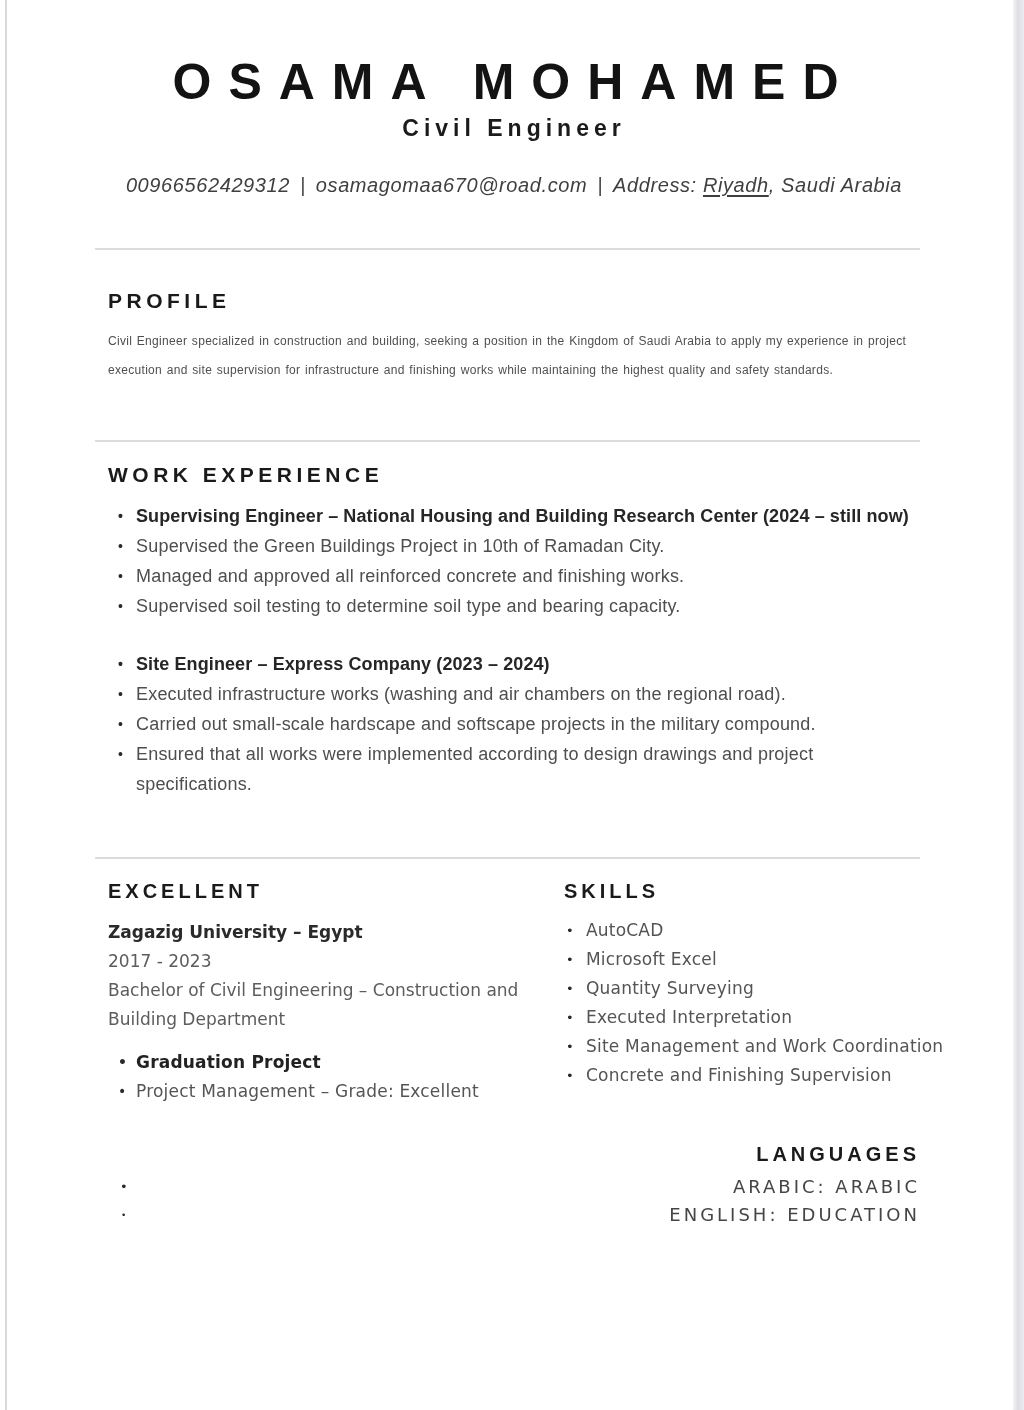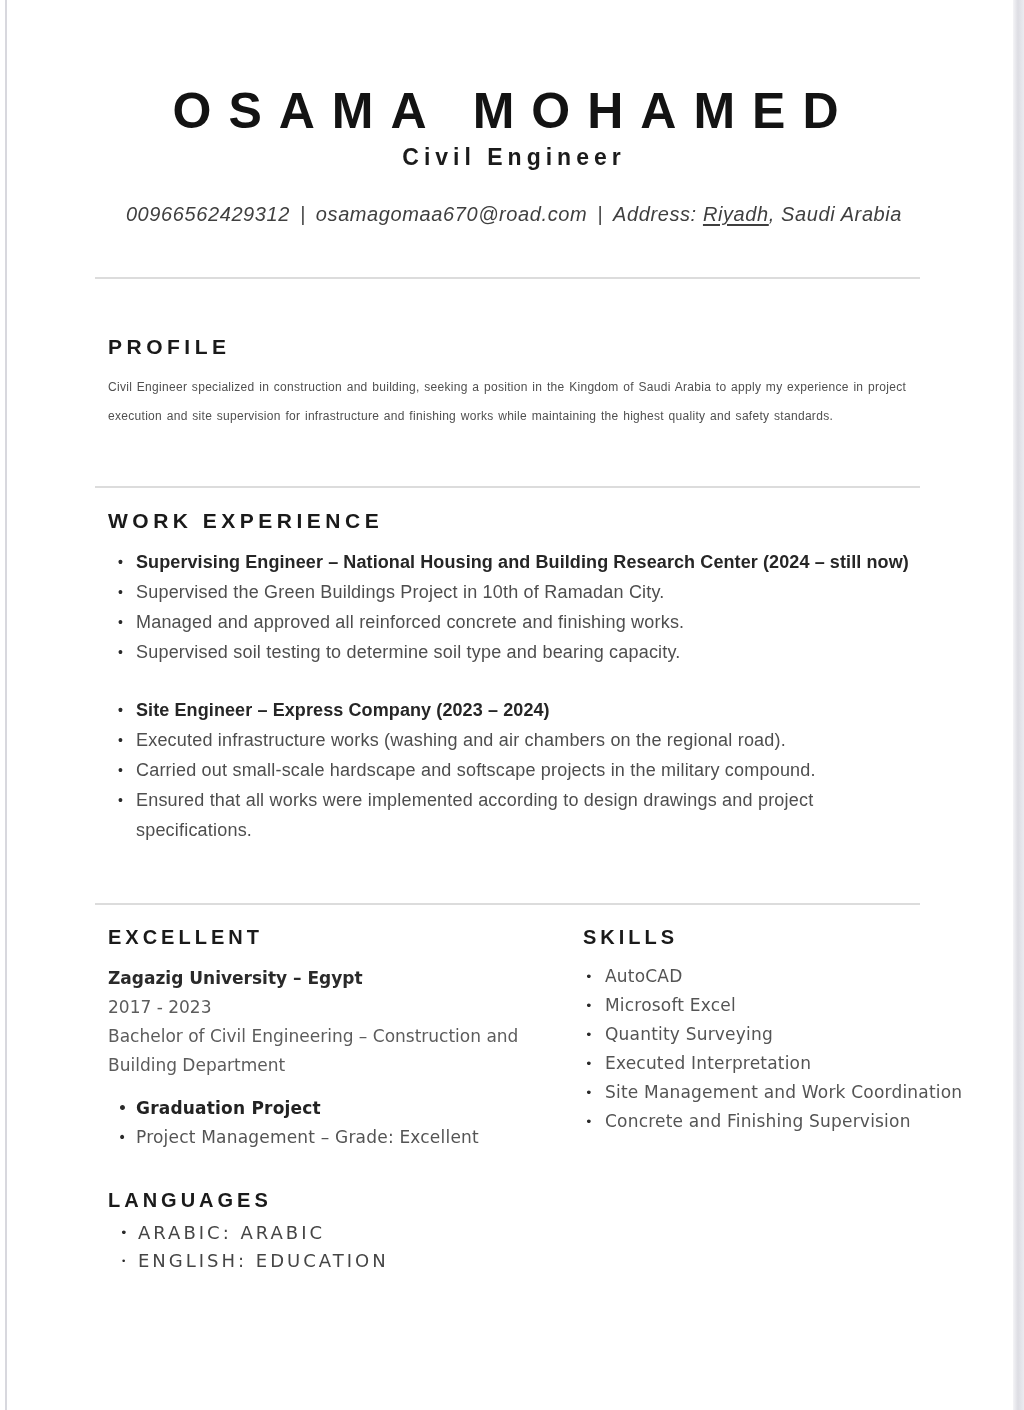--- a/index.html
+++ b/index.html
@@ -10,68 +10,68 @@
     overflow:hidden;
     font-family:"Liberation Sans",sans-serif;
     color:#4e4e4e;
   }
   .edge-left{position:absolute;left:5px;top:0;width:2px;height:100%;background:#d8d8de;}
   .edge-right{position:absolute;right:0;top:0;width:11px;height:100%;
     background:linear-gradient(to right,#f4f4f7 0%,#dddde3 45%,#ebebf0 100%);}
   .content{position:absolute;left:108px;top:0;width:812px;}
 
   
-  .header{text-align:center;padding-top:85px;}
+  .header{text-align:center;padding-top:56px;}
   .name{font-size:50px;line-height:52px;font-weight:700;letter-spacing:17px;
     color:#131313;margin:0;white-space:nowrap;}
   .job-title{font-size:23px;line-height:28px;font-weight:700;letter-spacing:5px;
     color:#1b1b1b;margin-top:6px;}
   .contact{margin-top:30px;font-size:20px;line-height:26px;font-style:italic;
     color:#3f3f3f;letter-spacing:0.6px;white-space:nowrap;}
   .contact .sep{margin:0 10px;color:#4a4a4a;}
   .contact .city{text-decoration:underline;text-underline-offset:3px;}
 
   .divider{height:2px;background:#dcdcdc;width:825px;margin-left:-13px;}
   .divider-1{margin-top:50px;}
   .divider-2{margin-top:55px;}
   .divider-3{margin-top:58px;}
 
   h2{font-size:21px;line-height:25px;font-weight:700;letter-spacing:4.5px;
     color:#1a1a1a;margin:0;}
-  .section-profile h2{margin-top:55px;}
+  .section-profile h2{margin-top:38px;}
   .profile-text{margin-top:14px;font-size:12px;line-height:29px;color:#4f4f4f;
     letter-spacing:0.3px;word-spacing:1px;width:820px;}
 
   .section-work h2{margin-top:20px;}
   .jobs{margin-top:14px;}
   .job + .job{margin-top:28px;}
   .li{position:relative;padding-left:28px;font-size:18px;line-height:30px;
     letter-spacing:0.2px;color:#4e4e4e;}
   .li .bullet{position:absolute;left:10px;top:0;font-size:14px;color:#2a2a2a;}
   .li.bold{font-weight:700;color:#262626;letter-spacing:0.1px;}
 
   
   .columns{display:flex;margin-top:20px;width:884px;}
   .col-left{width:440px;flex:0 0 auto;}
-  .col-right{margin-left:35px;width:416px;flex:0 0 auto;}
+  .col-right{margin-left:16px;width:416px;flex:0 0 auto;}
   h2.small{font-size:20px;letter-spacing:4px;}
   .edu-school{margin-top:14px;font-size:17px;line-height:29px;font-weight:700;
     color:#2a2a2a;font-family:"DejaVu Sans",sans-serif;}
   .edu-years,.edu-degree{font-size:17px;line-height:29px;color:#5c5c5c;
     font-family:"DejaVu Sans",sans-serif;}
   .edu-bullets{margin-top:14px;}
   .edu-bullets .li,.skill-list .li{font-family:"DejaVu Sans",sans-serif;
     font-size:17px;line-height:29px;letter-spacing:0.2px;color:#545454;}
   .edu-bullets .li.bold{color:#222222;}
   .skill-list{margin-top:12px;}
   .skill-list .li{padding-left:22px;}
   .skill-list .li .bullet{left:2px;font-size:13px;}
 
   
-  .section-languages{margin-top:36px;}
+  .section-languages{margin-top:36px;text-align:right;}
   .lang-list{margin-top:6px;}
   .lang-list .li{font-family:"DejaVu Sans",sans-serif;font-size:18px;
     line-height:28px;letter-spacing:3px;color:#454545;padding-left:30px;}
   .lang-list .li .bullet{left:12px;font-size:13px;}
   .lang-list .li:nth-child(2) .bullet{font-size:9px;left:13px;}
 </style>
 </head>
 <body>
 
 <div class="edge-left"></div>

